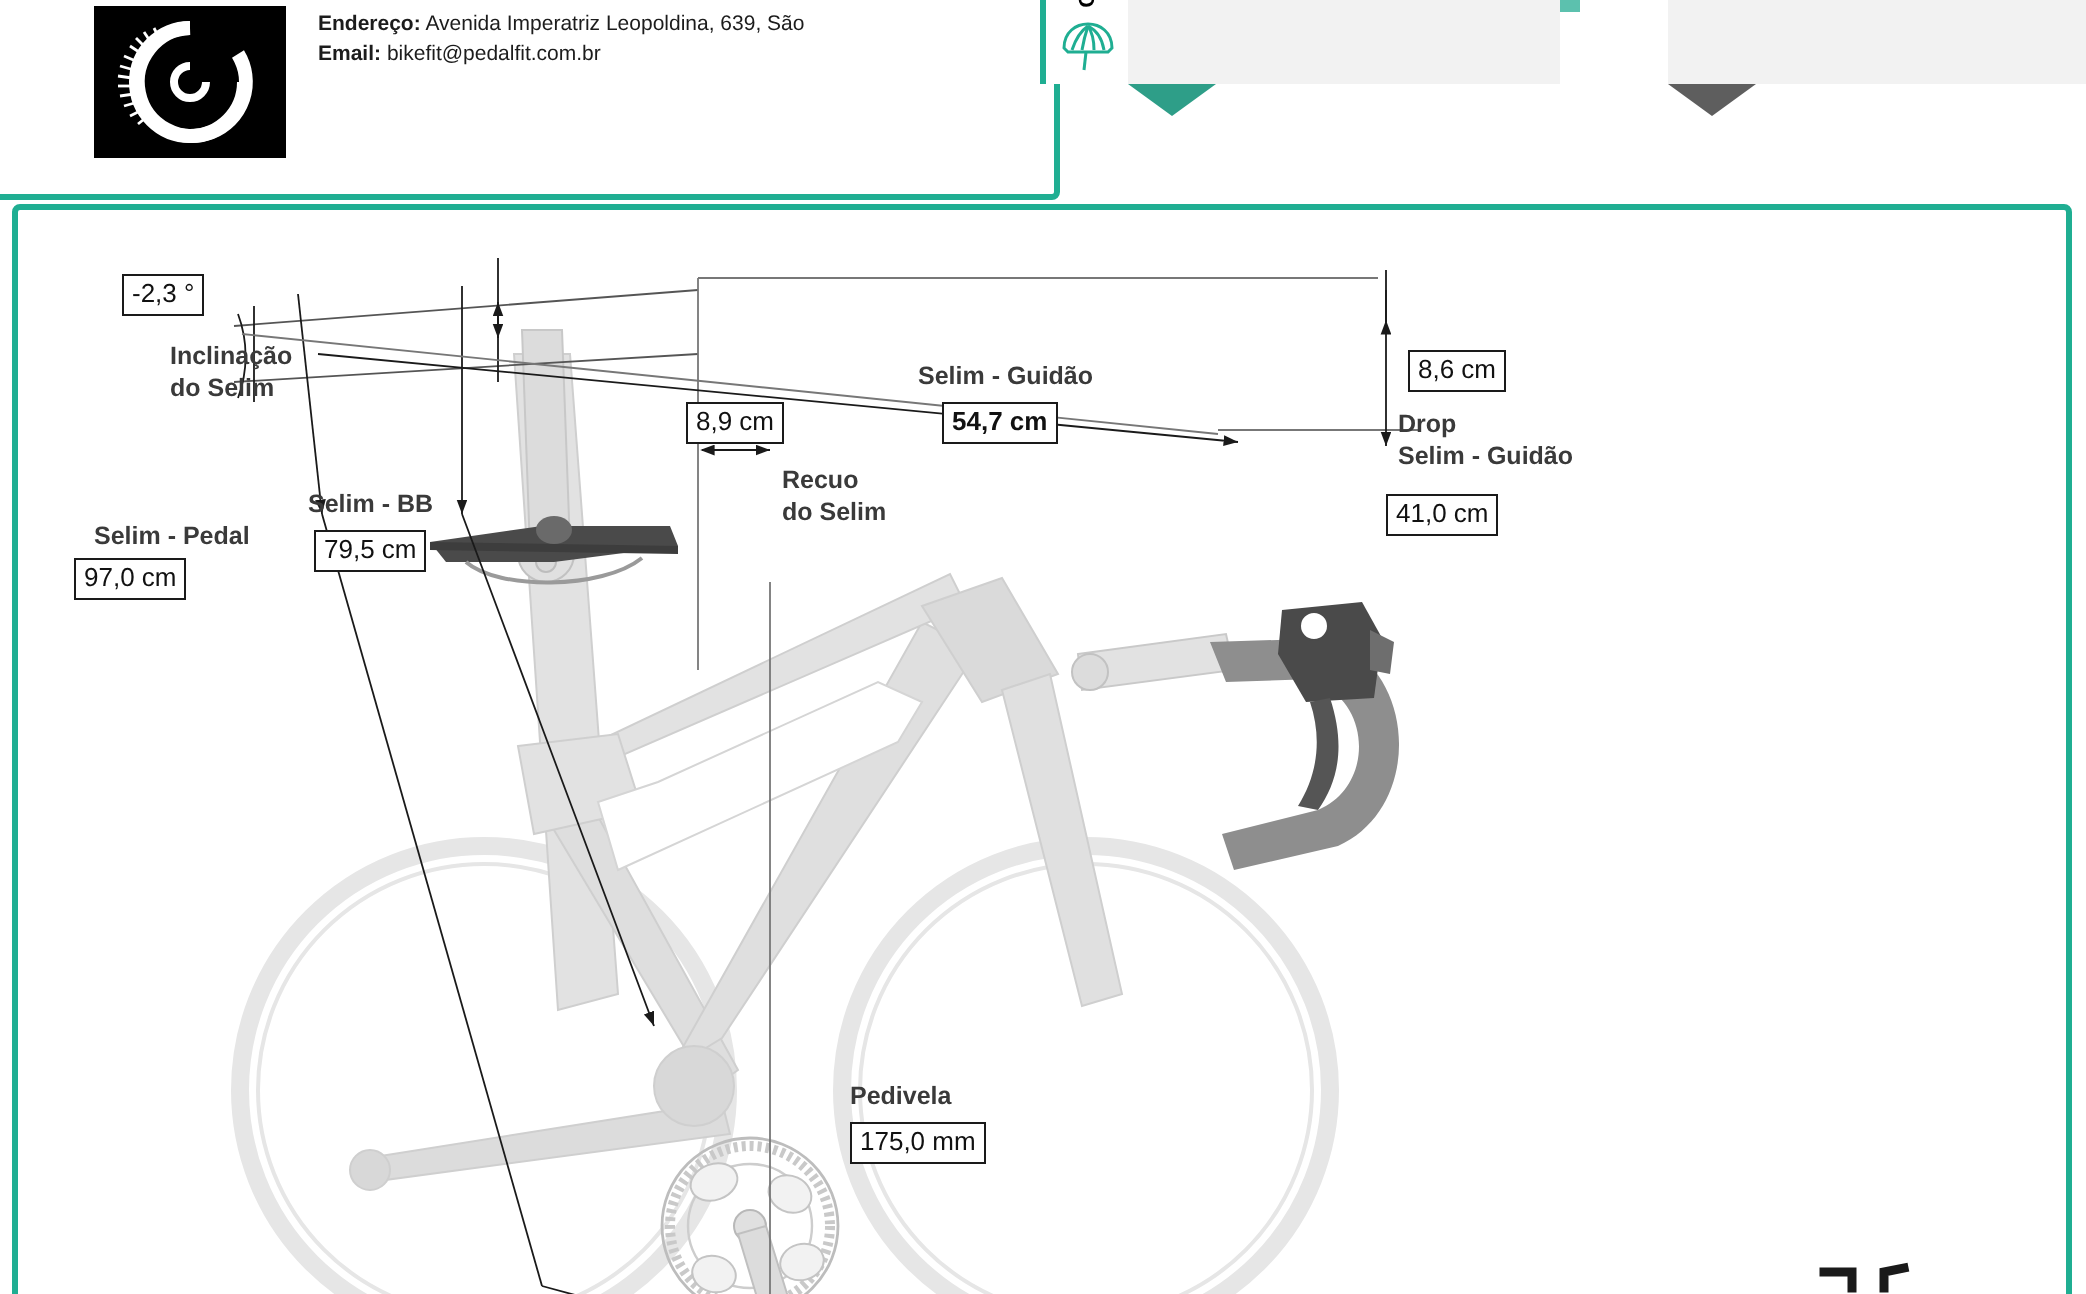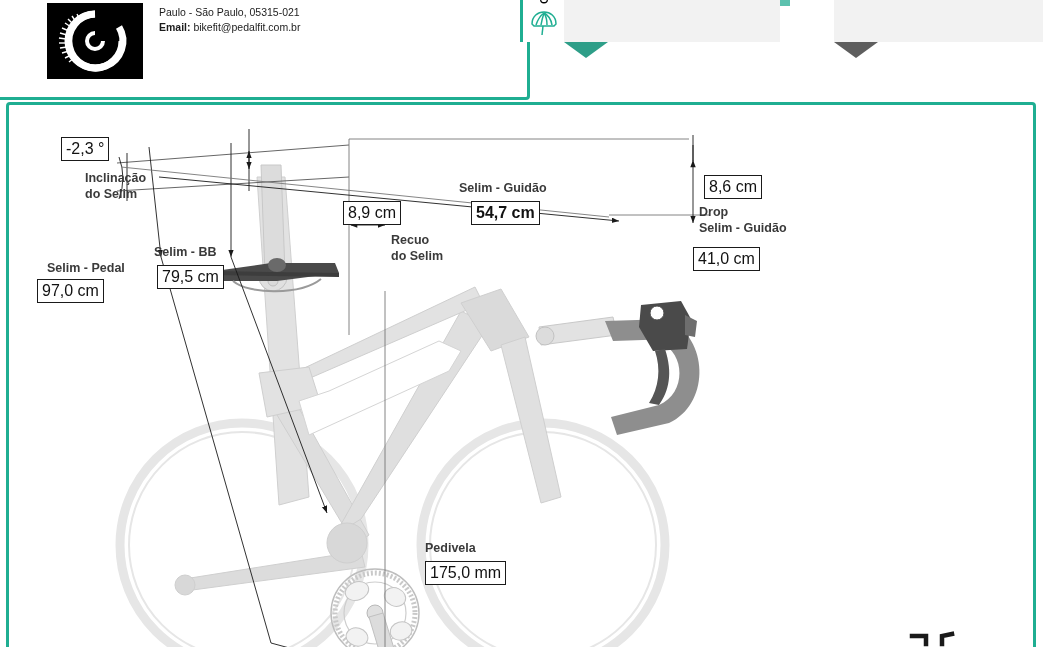--- a/index.html
+++ b/index.html
@@ -69,21 +69,21 @@
     position: absolute; left: 6px; top: 102px;
     width: 1030px; height: 560px;
     border: 3px solid #1FAE92; border-radius: 4px;
     background: #fff; overflow: hidden;
   }
   .diagram-panel > svg { position: absolute; left: 0; top: 0; }
 
   
   .mbox {
     position: absolute; border: 1.6px solid #1a1a1a; background: #fff;
-    font-size: 16px; color: #111; padding: 1px 4px 2px 4px;
+    font-size: 13px; color: #111; padding: 1px 4px 2px 4px;
     white-space: nowrap; line-height: 1.2;
   }
   .mlabel {
     position: absolute; font-size: 12.5px; font-weight: bold;
     color: #3a3a3a; white-space: nowrap; line-height: 1.25;
   }
 
   
   .fitlogo { position: absolute; left: 855px; top: 525px; width: 140px; text-align: center; }
 </style>
@@ -117,21 +117,24 @@
           </g>
 
           <path d="M48 38 L48 4 L92 4 L92 38 Z" fill="#000"></path>
           <path d="M48 38 L48 8 A30 30 0 0 1 74 24 Z" fill="#000"></path>
           <g fill="none" stroke="#fff" stroke-width="7">
             <path d="M 48 11 A 27 27 0 1 0 72 24"></path>
           </g>
         </svg>
       </div>
       <div class="clinic-info">
-        <div>Paulo - São Paulo, 05315-021</div>
+        <div>
+          <span class="lbl">Endereço:</span>
+          <span>Avenida Imperatriz Leopoldina, 639, São</span>
+        </div>
         <div>
           <span class="lbl">Email:</span>
           <span>bikefit@pedalfit.com.br</span>
         </div>
       </div>
     </div>
   </div>
 
   <div class="info-card cyclist-card">
     <div class="bar-dark" style="left:2px; width:44px; background:#1FAE92;"></div>

